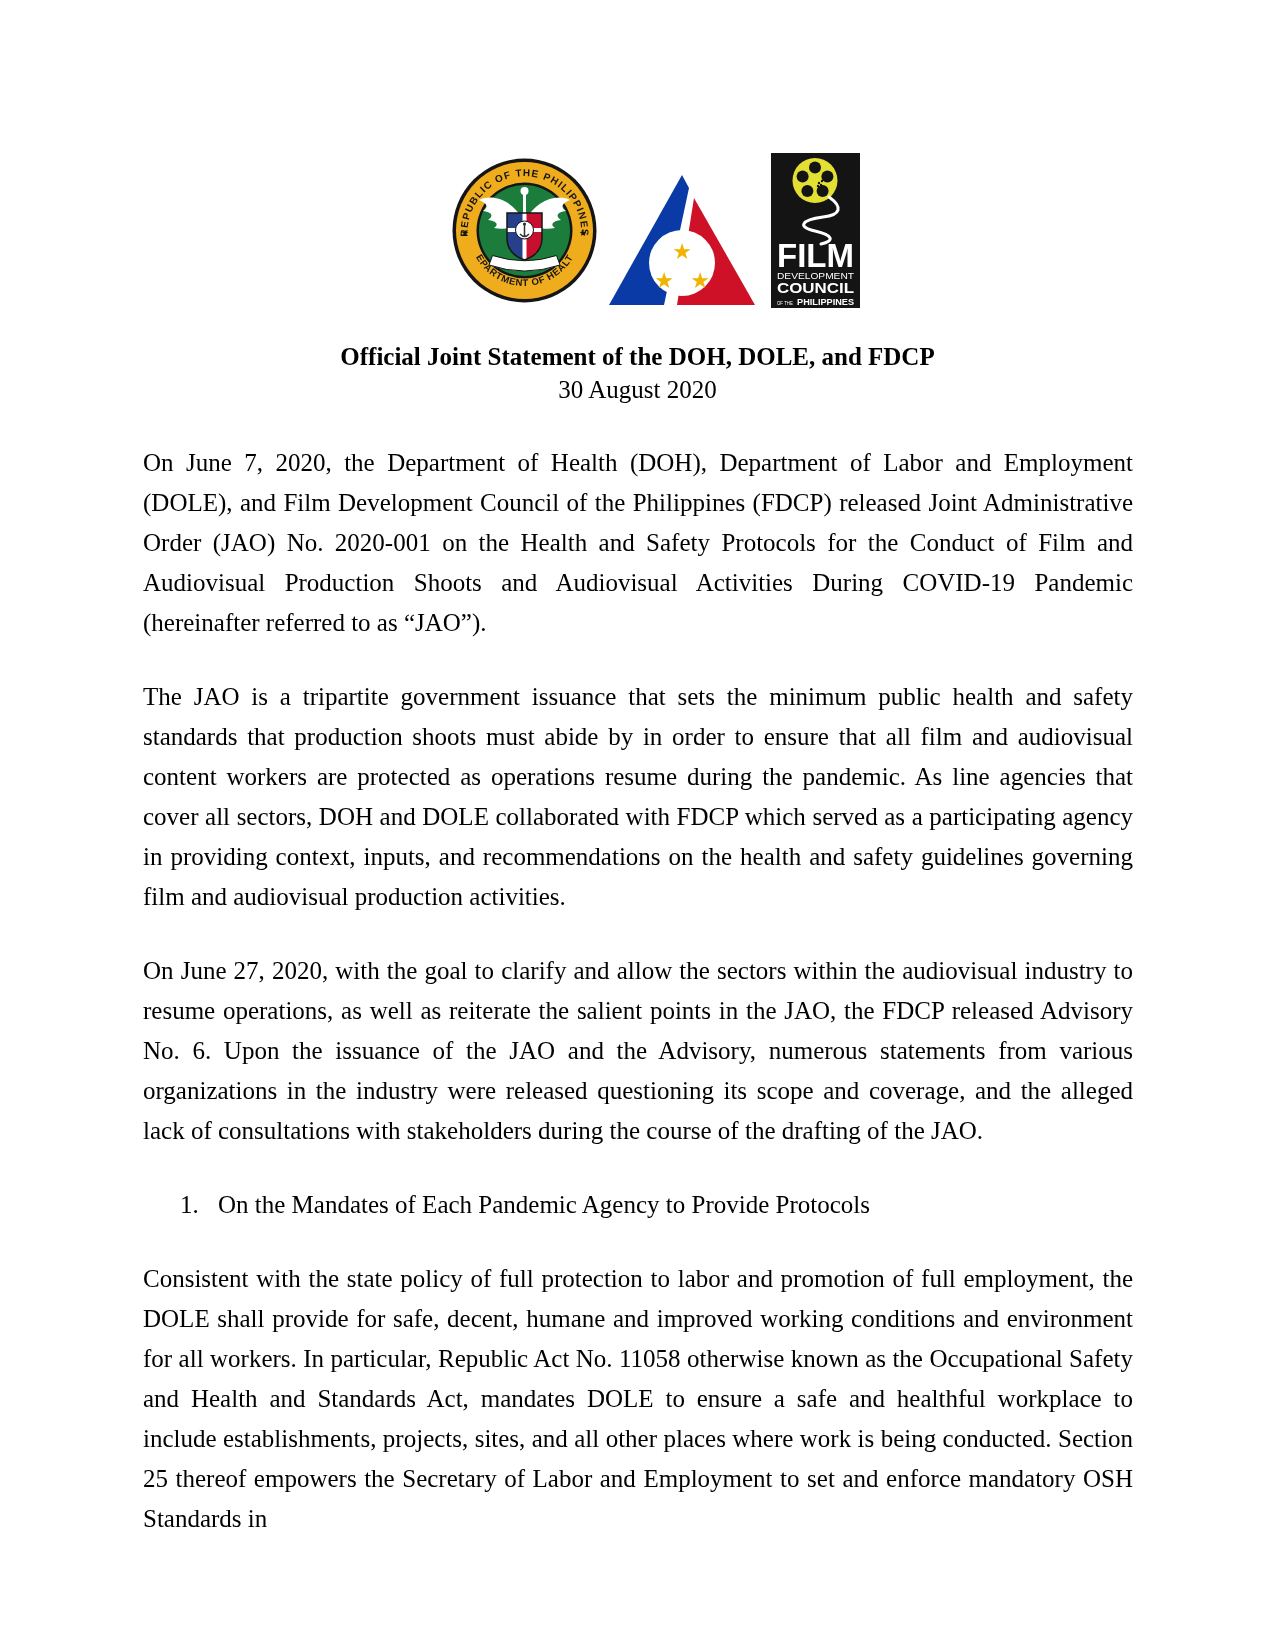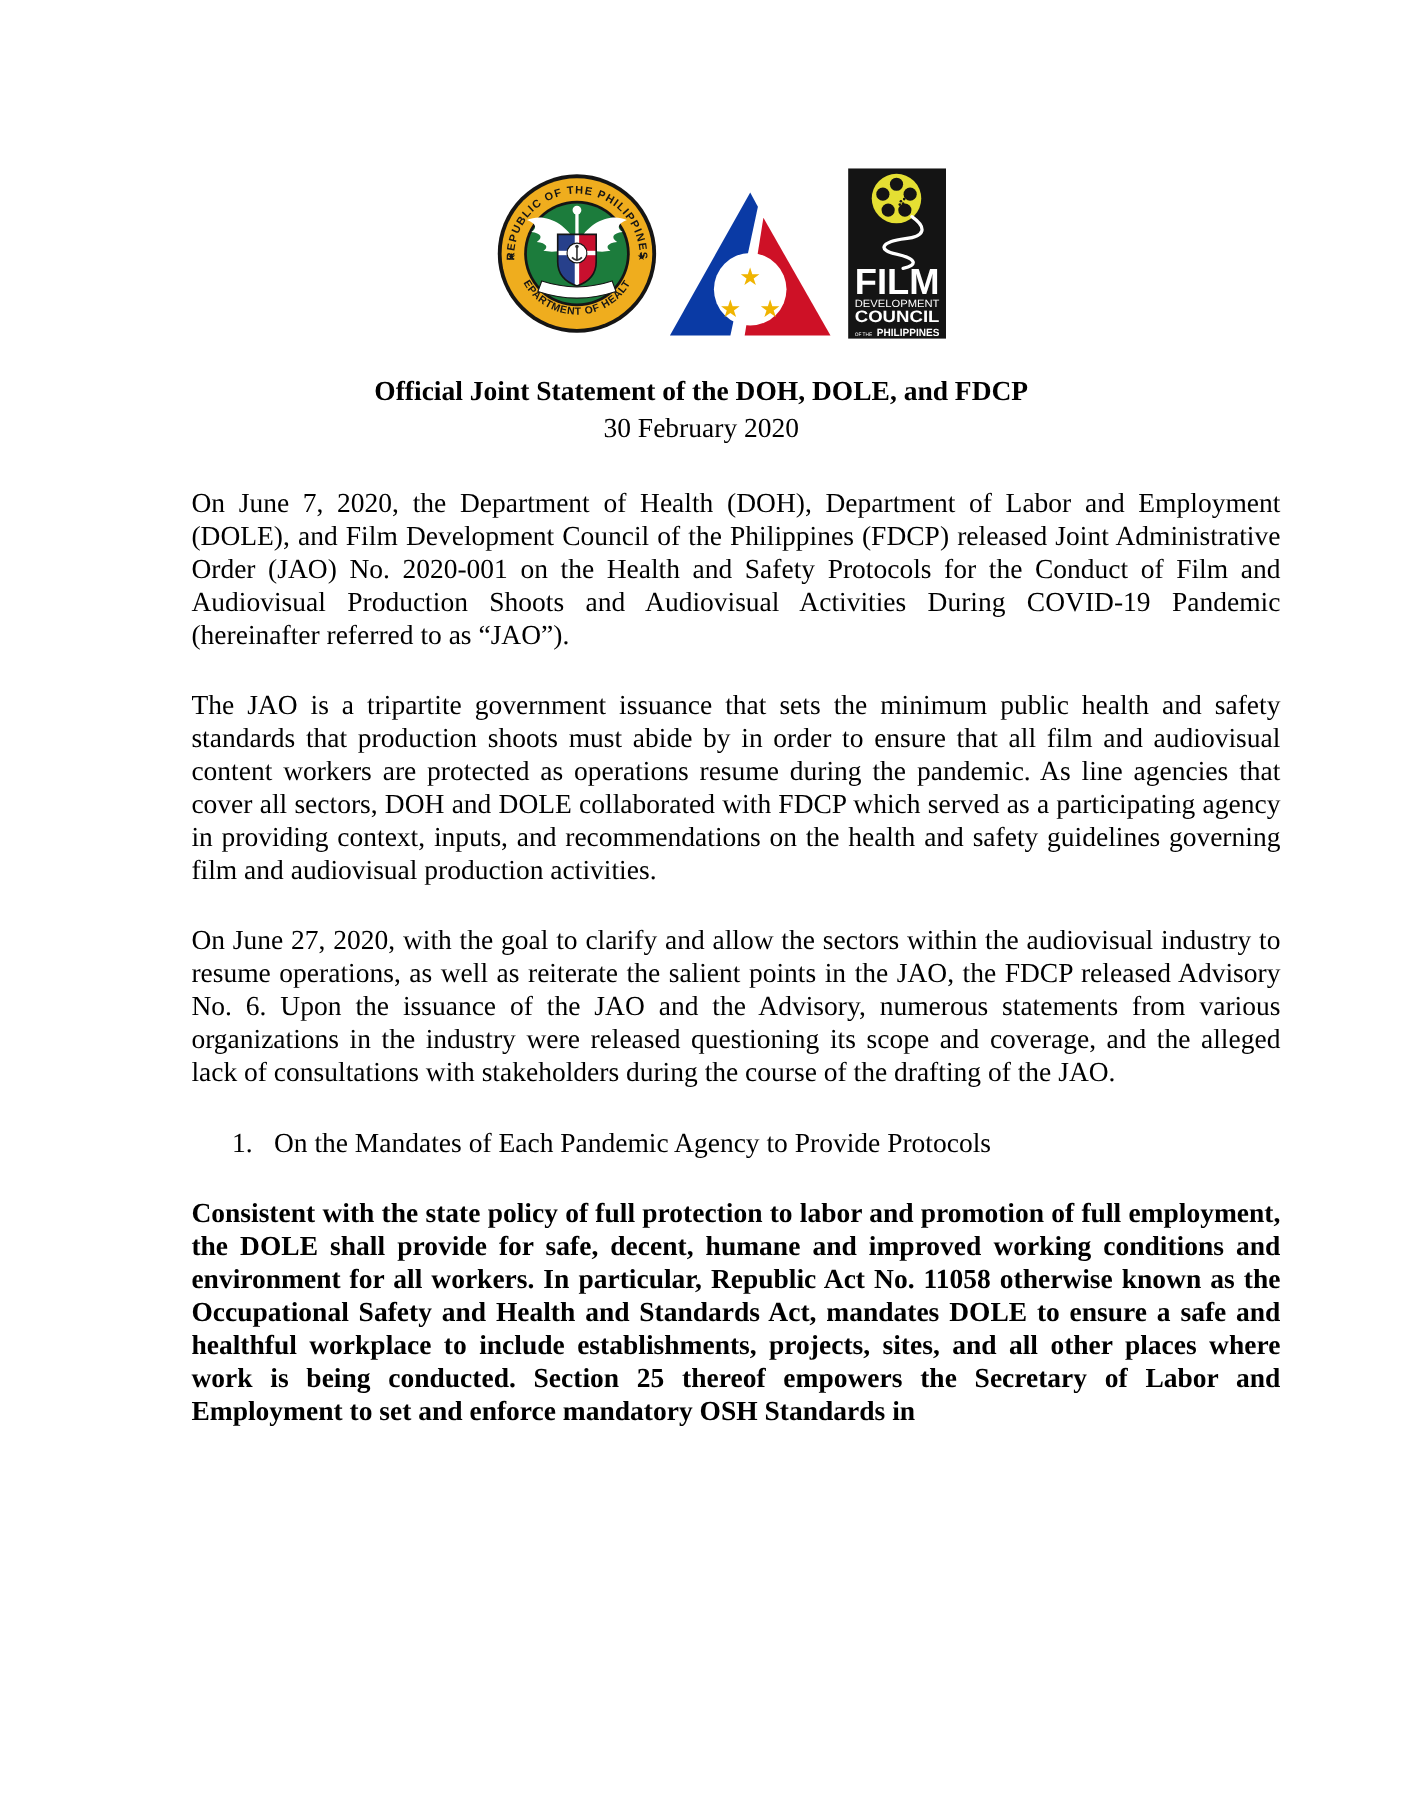--- a/index.html
+++ b/index.html
@@ -17,27 +17,27 @@
   #logo-dole{left:607px;top:172px;}
   #logo-fdcp{left:771px;top:153px;}
   .title-block{
     position:absolute;left:0;top:340px;width:1275px;
     text-align:center;font-size:25px;line-height:33px;
   }
   .doc-title{font-weight:bold;margin:0;font-size:25px;}
   .doc-date{margin:0;font-weight:normal;}
   .body-text{
     position:absolute;left:143px;top:443px;width:990px;
-    font-size:25px;line-height:30px;text-align:justify;margin-left:31px;
+    font-size:25px;line-height:40px;text-align:justify;
   }
   .body-text p{margin:0 0 34px 0;}
   .list-heading{display:flex;margin:0 0 34px 0;text-align:left;}
   .list-num{flex:0 0 38px;margin-left:37px;}
   .list-heading-text{flex:1;}
-  .indented{margin:0 0 0 75px;font-weight:bold;}
+  .indented{margin:0 0 0 75px;}
   svg text{font-family:"Liberation Sans","DejaVu Sans",sans-serif;}
 </style>
 </head>
 <body>
 
 <div class="page">
 
   <svg class="logo" id="logo-doh" width="145" height="145" viewBox="0 0 145 145">
     <circle cx="72.5" cy="72.5" r="72" fill="#151515"></circle>
     <circle cx="72.5" cy="72.5" r="68.5" fill="#EFAD1E"></circle>
@@ -109,21 +109,21 @@
     <text x="44.5" y="126" font-size="9.5" text-anchor="middle" textLength="77" lengthAdjust="spacingAndGlyphs" fill="#ffffff">DEVELOPMENT</text>
     <text x="44.5" y="140" font-size="15" font-weight="bold" text-anchor="middle" textLength="77" lengthAdjust="spacingAndGlyphs" fill="#ffffff">COUNCIL</text>
     <text x="44.5" y="152" text-anchor="middle" textLength="77" lengthAdjust="spacingAndGlyphs" fill="#ffffff">
       <tspan font-size="4.5">OF THE</tspan>
       <tspan font-size="9.5" font-weight="bold">PHILIPPINES</tspan>
     </text>
   </svg>
 
   <div class="title-block">
     <h1 class="doc-title">Official Joint Statement of the DOH, DOLE, and FDCP</h1>
-    <div class="doc-date">30 February 2020</div>
+    <div class="doc-date">30 August 2020</div>
   </div>
 
   <div class="body-text">
     <p>On June 7, 2020, the Department of Health (DOH), Department of Labor and Employment (DOLE), and Film Development Council of the Philippines (FDCP) released Joint Administrative Order (JAO) No. 2020-001 on the Health and Safety Protocols for the Conduct of Film and Audiovisual Production Shoots and Audiovisual Activities During COVID-19 Pandemic (hereinafter referred to as “JAO”).</p>
     <p>The JAO is a tripartite government issuance that sets the minimum public health and safety standards that production shoots must abide by in order to ensure that all film and audiovisual content workers are protected as operations resume during the pandemic. As line agencies that cover all sectors, DOH and DOLE collaborated with FDCP which served as a participating agency in providing context, inputs, and recommendations on the health and safety guidelines governing film and audiovisual production activities.</p>
     <p>On June 27, 2020, with the goal to clarify and allow the sectors within the audiovisual industry to resume operations, as well as reiterate the salient points in the JAO, the FDCP released Advisory No. 6. Upon the issuance of the JAO and the Advisory, numerous statements from various organizations in the industry were released questioning its scope and coverage, and the alleged lack of consultations with stakeholders during the course of the drafting of the JAO.</p>
 
     <div class="list-heading">
       <span class="list-num">1.</span>
       <span class="list-heading-text">On the Mandates of Each Pandemic Agency to Provide Protocols</span>

